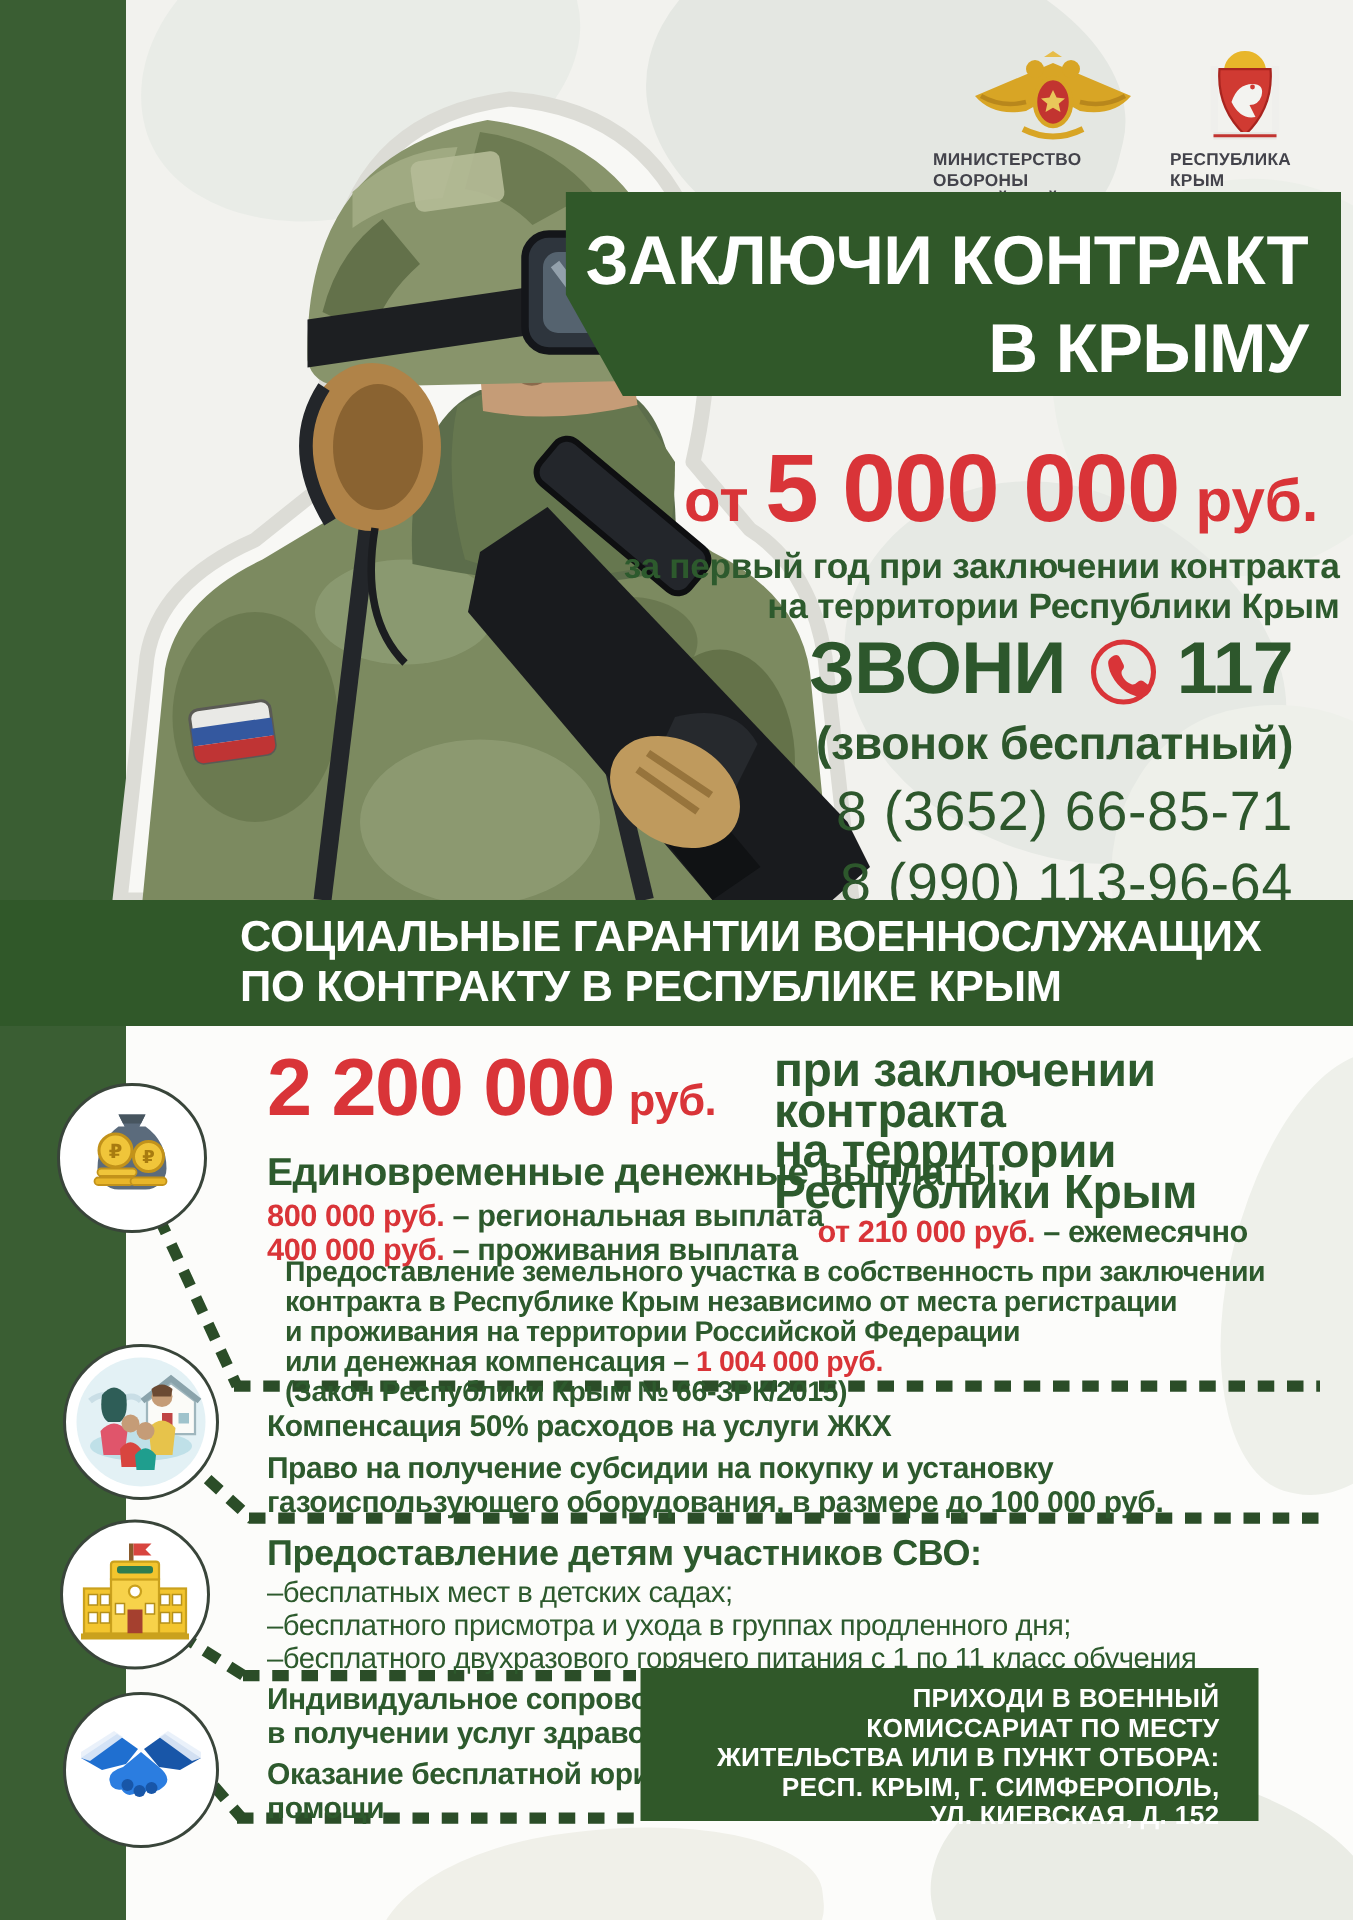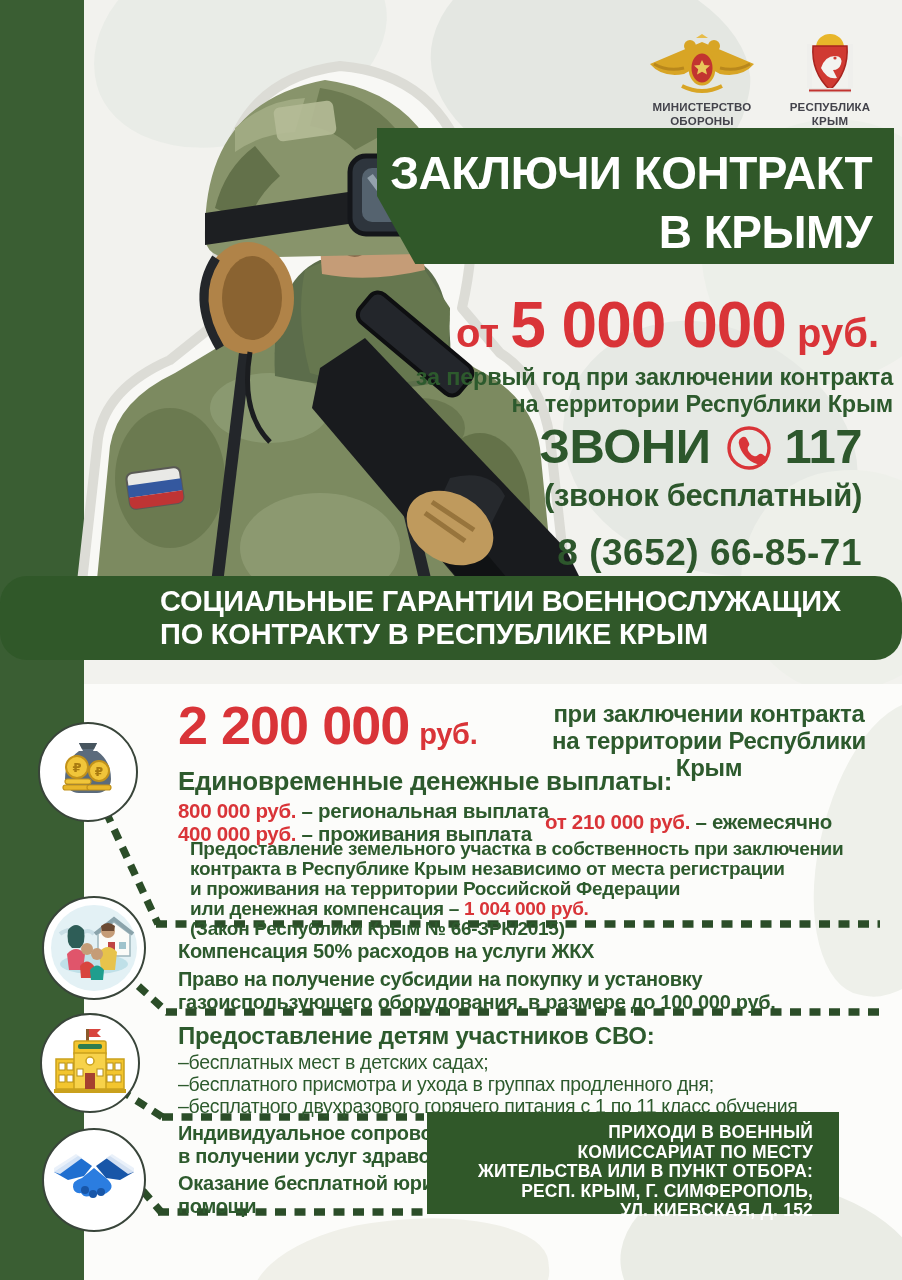--- a/index.html
+++ b/index.html
@@ -17,21 +17,21 @@
   .b4{left:740px;top:470px;width:220px;height:220px;background:#eef0ea;transform:rotate(-8deg);}
   .b5{left:90px;top:-60px;width:300px;height:200px;background:#e9ece7;transform:rotate(-15deg);}
   .b6{left:620px;top:1180px;width:300px;height:180px;background:#eaece5;transform:rotate(10deg);z-index:2;}
   .b7{left:250px;top:1220px;width:300px;height:130px;background:#f0f0e9;transform:rotate(-6deg);z-index:2;}
   .b8{left:820px;top:700px;width:160px;height:300px;background:#eef0ea;transform:rotate(12deg);z-index:2;}
 
   .stripe{position:absolute;left:0;top:0;width:84px;height:1280px;background:#3a5e33;z-index:1;}
 
   .soldier{position:absolute;left:20px;top:8px;z-index:2;}
 
-  .logos{position:absolute;top:34px;z-index:3;text-align:center;}
+  .logos{position:absolute;top:34px;z-index:3;}
   .logos .emb{display:block;margin:0 auto;}
   .logo-text{font-size:11.5px;font-weight:700;color:#43434b;line-height:13.5px;letter-spacing:.2px;margin-top:5px;}
   .mod{left:622px;width:160px;}
   .crimea{left:780px;width:100px;}
 
   .banner{
     position:absolute;left:377px;top:128px;width:517px;height:136px;background:#305829;z-index:3;
     clip-path:polygon(0 0,100% 0,100% 100%,7.4% 100%,0 50%);
     text-align:right;box-sizing:border-box;padding:16px 22px 0 0;
   }
@@ -39,40 +39,40 @@
 
   .offer{position:absolute;left:316px;top:288px;width:563px;text-align:right;z-index:3;color:#d93438;font-weight:900;white-space:nowrap;}
   .offer .sm{font-size:40px;}
   .offer .big{font-size:64px;letter-spacing:-1px;}
   .offer-sub{position:absolute;left:330px;top:364px;width:563px;text-align:right;z-index:3;color:#2d5a2d;font-weight:800;font-size:23.5px;line-height:26.5px;letter-spacing:-.2px;}
 
   .call{position:absolute;left:360px;top:418px;width:502px;z-index:3;color:#2d572c;text-align:right;}
   .call-row{display:flex;justify-content:flex-end;align-items:center;font-weight:900;font-size:49px;letter-spacing:-.5px;}
   .call-row .ph-ic{margin:4px 12px 0 16px;}
   .call-note{font-weight:800;font-size:31px;margin-top:4px;letter-spacing:-.3px;}
-  .call-num{font-weight:700;font-size:37px;margin-top:18px;letter-spacing:.5px;}
-
-  .band{position:absolute;left:0;top:576px;width:902px;height:84px;background:#305829;z-index:3;box-sizing:border-box;padding:9px 0 0 160px;border-radius:27px;}
+  .call-num{font-weight:400;font-size:37px;margin-top:6px;letter-spacing:.5px;}
+
+  .band{position:absolute;left:0;top:600px;width:902px;height:84px;background:#305829;z-index:3;box-sizing:border-box;padding:9px 0 0 160px;}
   .band .h{display:block;color:#fff;font-weight:900;font-size:29px;line-height:33px;letter-spacing:-.2px;}
 
   .panel{position:absolute;left:84px;top:684px;width:818px;height:596px;background:#fcfcfa;z-index:1;}
 
   svg.dashes{position:absolute;left:0;top:0;z-index:2;}
 
   .circ{position:absolute;background:#fff;border:2px solid #39453a;border-radius:50%;z-index:3;display:flex;align-items:center;justify-content:center;box-sizing:border-box;}
   .c1{left:38px;top:722px;width:100px;height:100px;}
   .c2{left:42px;top:896px;width:104px;height:104px;}
   .c3{left:40px;top:1013px;width:100px;height:100px;}
   .c4{left:42px;top:1128px;width:104px;height:104px;}
 
   .t{position:absolute;z-index:3;color:#2d5a2d;letter-spacing:-.3px;}
   .amt-big{left:178px;top:694px;display:flex;align-items:baseline;color:#d93438;font-weight:900;justify-content:space-between;}
   .amt-big .n{font-size:54px;letter-spacing:-1px;}
   .amt-big .r{font-size:29px;margin-left:10px;}
-  .cond{left:516px;top:700px;font-weight:800;font-size:24px;line-height:27px;text-align:center;}
+  .cond{left:516px;top:700px;font-weight:800;font-size:32px;line-height:27px;}
   .oneh{left:178px;top:766px;font-weight:800;font-size:26px;}
   .items{left:178px;top:800px;font-weight:800;font-size:20.5px;line-height:22.5px;white-space:nowrap;}
   .items .red{color:#d93438;}
   .monthly{left:545px;top:810px;font-weight:800;font-size:20.5px;white-space:nowrap;}
   .monthly .red{color:#d93438;}
   .land{left:190px;top:840px;font-weight:800;font-size:19px;line-height:17.5px;white-space:nowrap;}
   .land .ln{display:block;margin-bottom:2.5px;}
   .land .red{color:#d93438;}
   .utils1{left:178px;top:940px;font-weight:800;font-size:20px;}
   .utils2{left:178px;top:968px;font-weight:800;font-size:20px;line-height:22.5px;}

